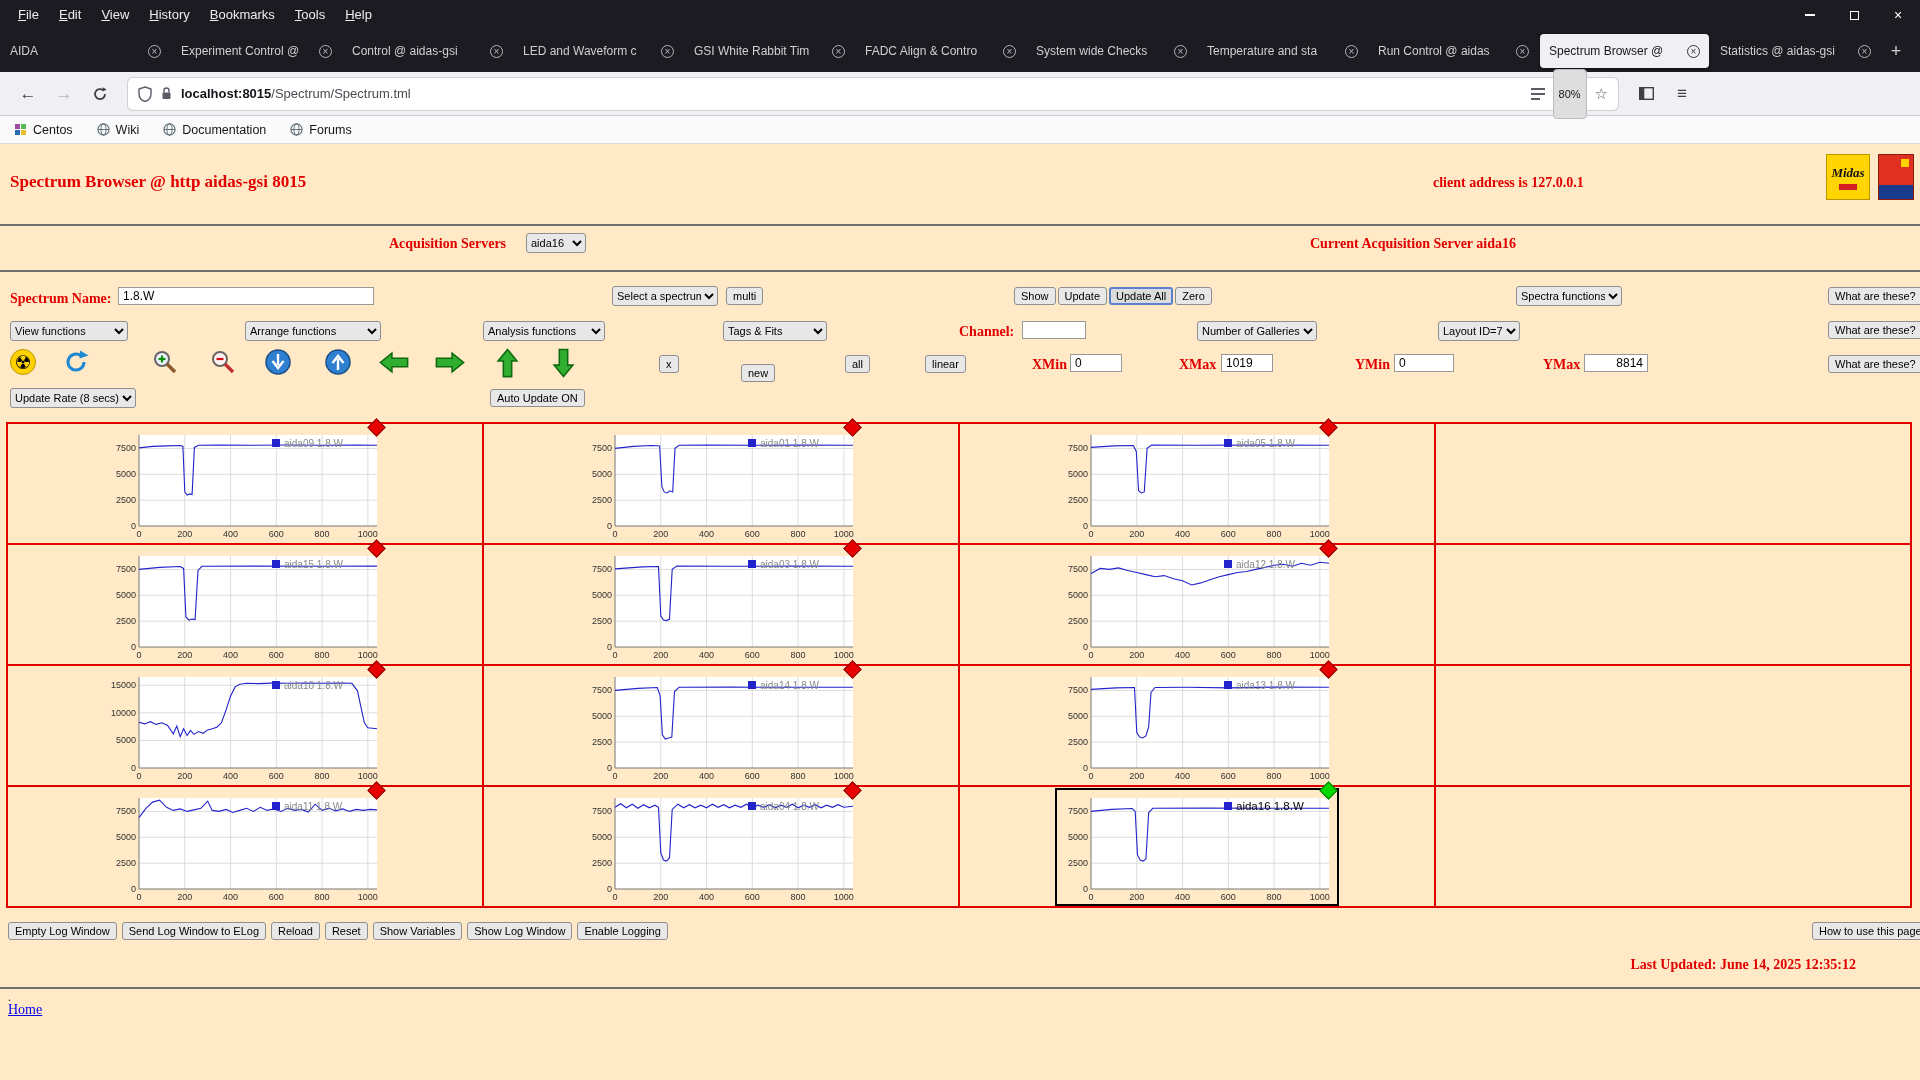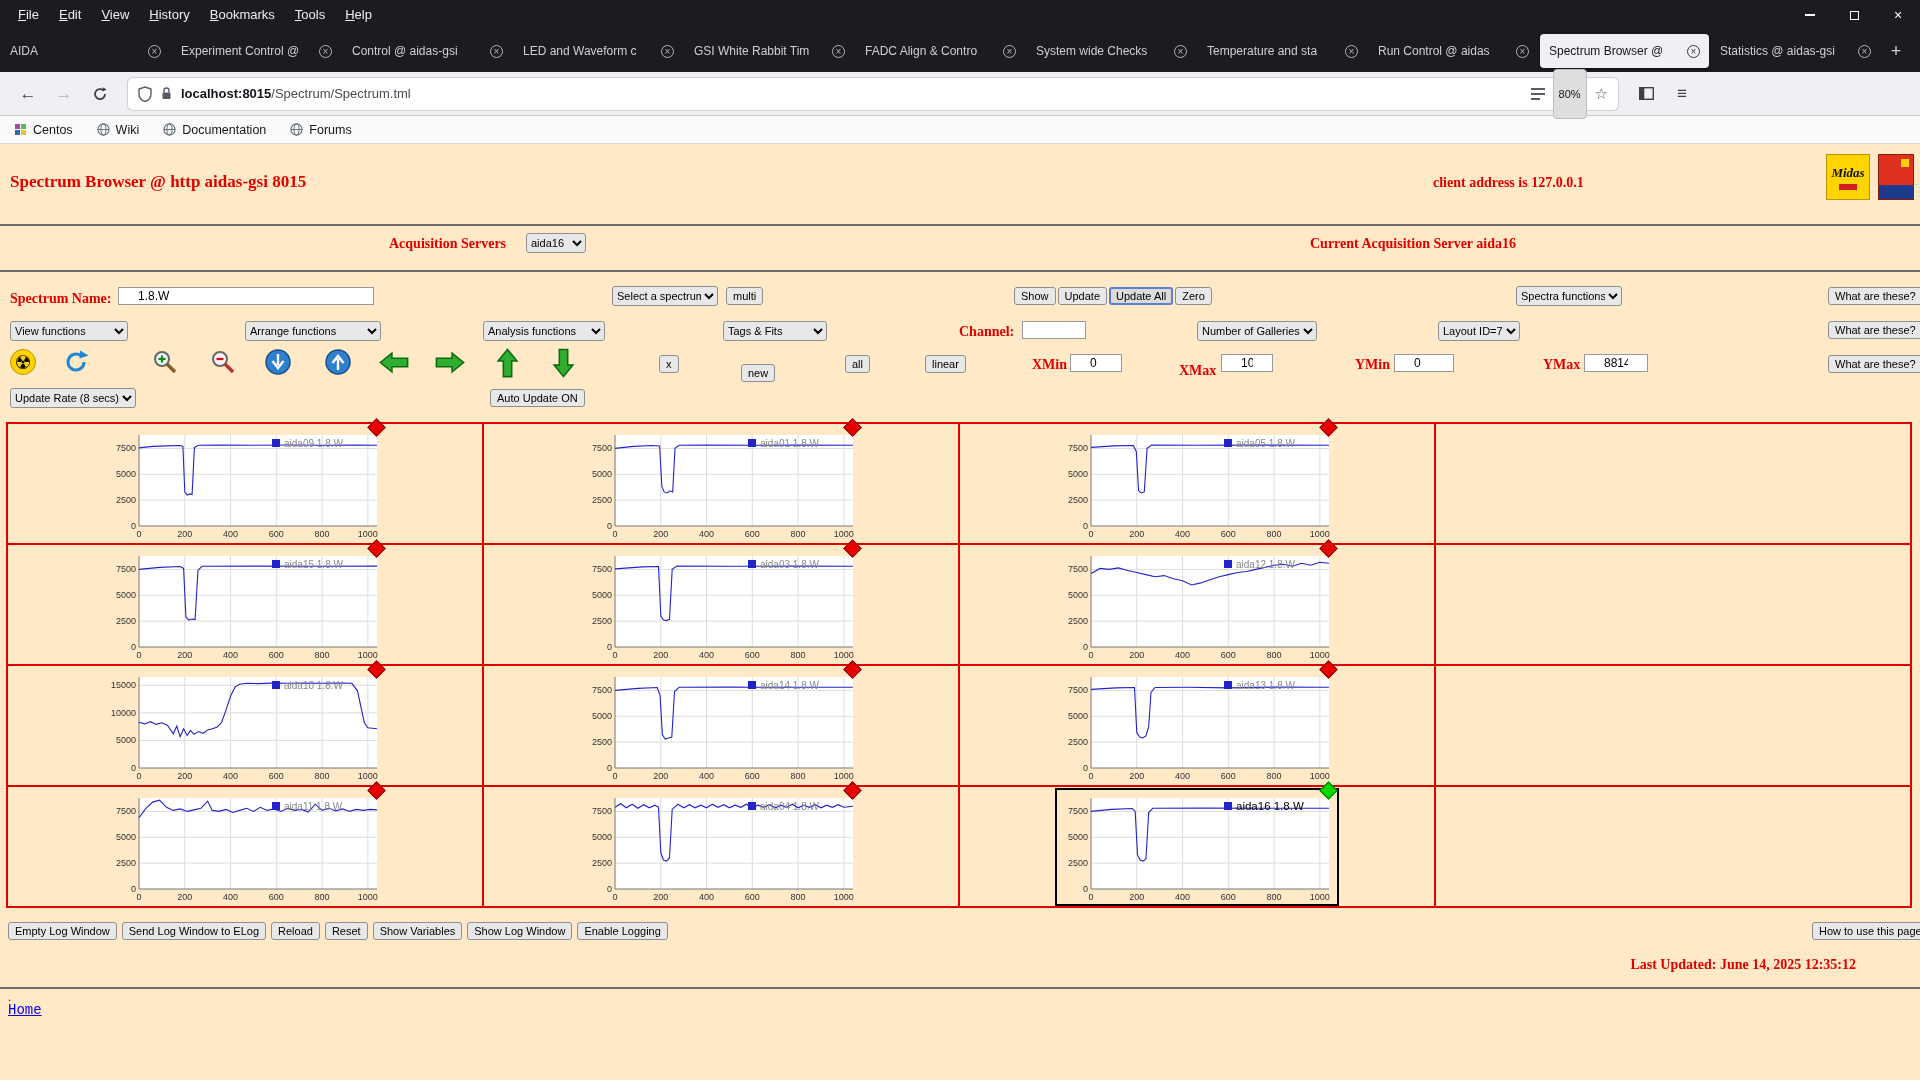--- a/index.html
+++ b/index.html
@@ -53,21 +53,21 @@
   .rlabel { color:#e10000; font-weight:bold; font-size:14px; font-family:"Liberation Serif",serif;
             white-space:nowrap; }
   .page-title { font-size:17px; }
   .hr { left:0; width:1920px; border-top:2px solid #6e6e6e; height:0; }
   .btn { font-family:"Liberation Sans",sans-serif; font-size:11px; background:#e8e8e8;
          border:1px solid #8f8f8f; border-radius:3px; padding:2px 6px; color:#000; white-space:nowrap; }
   .btn.pressed { border:2px solid #5a80d0; padding:1px 5px; background:#dcdcdc; }
   .sel { font-family:"Liberation Sans",sans-serif; font-size:11px; height:20px; background:#e8e8e8;
          border:1px solid #8f8f8f; border-radius:3px; }
   .inp { font-family:"Liberation Sans",sans-serif; font-size:12px; height:18px; background:#fff;
-         border:1px solid #999; padding:0 19px; }
+         border:1px solid #999; padding:0 4px; }
   .btngroup { display:flex; gap:2px; }
   .rad { display:flex; width:26px; height:26px; border-radius:50%; background:#ffd200;
          align-items:center; justify-content:center; font-size:19px; color:#000;
          border:1px solid #b89600; }
 
   .midas-logo { width:44px; height:46px; background:#ffd400; border:1px solid #b99500;
                 display:flex; flex-direction:column; align-items:center; justify-content:center; }
   .midas-text { font-family:"Liberation Serif",serif; font-style:italic; font-weight:bold;
                 font-size:13px; color:#111; }
   .midas-red { width:18px; height:6px; background:#d42020; margin-top:3px; }
@@ -81,21 +81,21 @@
           position:relative; }
   .chart { position:relative; width:280px; height:114px; }
   .chart.selected { outline:2px solid #000; }
   .tick { font:9px "Liberation Sans",sans-serif; fill:#333; }
   .legend { font:10px "Liberation Sans",sans-serif; fill:#888; }
   .legend.sel { font:11.5px "Liberation Sans",sans-serif; fill:#000; }
   .diamond { position:absolute; top:-6px; right:2px; width:13px; height:13px; background:#e80000;
              border:1px solid #8f0000; transform:rotate(45deg); z-index:3; }
   .diamond.green { background:#00d800; border-color:#007800; }
   .homelink { color:#0000ee; text-decoration:underline; font-size:14px;
-              font-family:Liberation Mono, monospace; }
+              font-family:Liberation Serif, serif; }
 </style>
 </head>
 <body>
 
 <div>
 
   <div class="menubar">
     <span class="menu-item">File</span>
     <span class="menu-item">Edit</span>
     <span class="menu-item">View</span>
@@ -356,21 +356,21 @@
       <svg width="23" height="32" viewBox="0 0 22 30">
           <polygon points="2,17 7,17 7,2 15,2 15,17 20,17 11,28" fill="#2fae2f" stroke="#0f6b0f" stroke-width="1.5"></polygon>
         </svg>
     </span>
     <button class="btn" style="left:659px;top:211px">x</button>
     <button class="btn" style="left:741px;top:220px">new</button>
     <button class="btn" style="left:845px;top:211px">all</button>
     <button class="btn" style="left:925px;top:211px">linear</button>
     <span class="rlabel" style="left:1032px;top:213px">XMin</span>
     <input class="inp" style="left: 1070px; top: 210px; width: 52px;" value="0">
-    <span class="rlabel" style="left:1179px;top:219px">XMax</span>
+    <span class="rlabel" style="left:1179px;top:213px">XMax</span>
     <input class="inp" style="left: 1221px; top: 210px; width: 52px;" value="1019">
     <span class="rlabel" style="left:1355px;top:213px">YMin</span>
     <input class="inp" style="left: 1394px; top: 210px; width: 60px;" value="0">
     <span class="rlabel" style="left:1543px;top:213px">YMax</span>
     <input class="inp" style="left: 1584px; top: 210px; width: 64px; text-align: right;" value="8814">
     <button class="btn" style="left:1828px;top:211px">What are these?</button>
 
     <select class="sel" style="left:10px;top:244px;width:126px">
       <option>Update Rate (8 secs)</option>
     </select>

